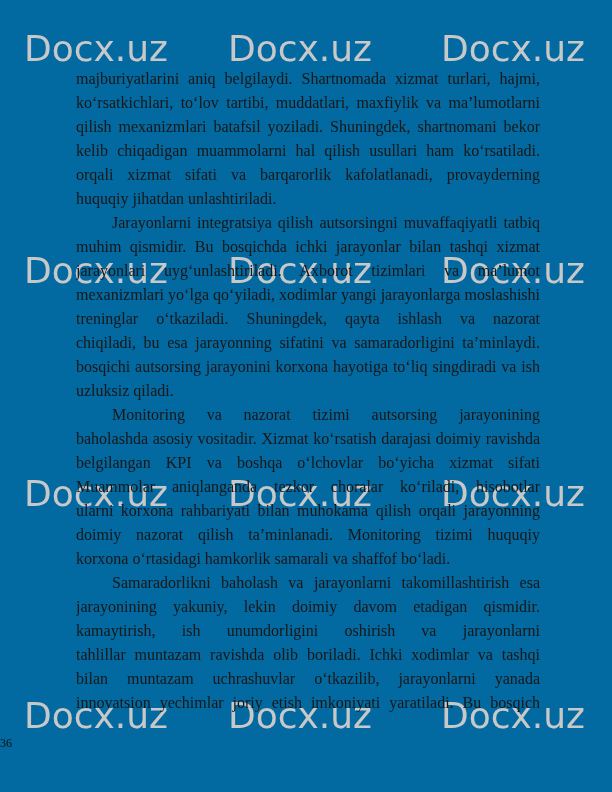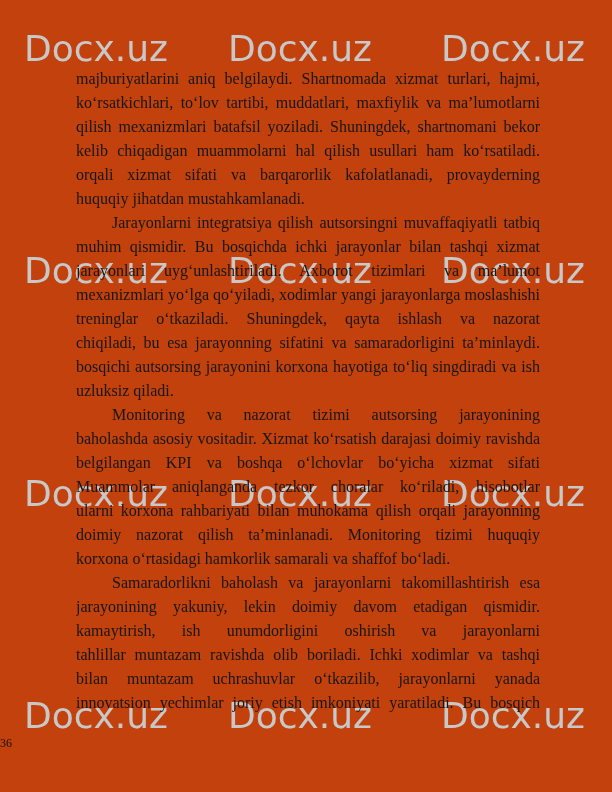--- a/index.html
+++ b/index.html
@@ -1,20 +1,20 @@
 <!DOCTYPE html>
 <html><head>
 <meta charset="utf-8">
 <style>
   html, body { margin: 0; padding: 0; background: #ffffff; }
   .page {
     position: relative;
     width: 612px;
     height: 792px;
-    background: #c2410c;
+    background: #0369a1;
     overflow: hidden;
     font-family: "Liberation Serif", "DejaVu Serif", serif;
   }
   .watermark-layer { position: absolute; inset: 0; z-index: 1; }
   .watermark {
     position: absolute;
     font-family: "DejaVu Sans", "Liberation Sans", sans-serif;
     font-size: 36px;
     line-height: 1;
     color: #c8c8c8;
@@ -66,21 +66,21 @@
       <span class="watermark" style="top: 698px; left: 24px;">Docx.uz</span>
       <span class="watermark" style="top: 698px; left: 228px;">Docx.uz</span>
       <span class="watermark" style="top: 698px; left: 441px;">Docx.uz</span>
     </div>
   <div id="text-block" class="text-block">
       <div class="line">majburiyatlarini aniq belgilaydi. Shartnomada xizmat turlari, hajmi, sifat</div>
       <div class="line">ko‘rsatkichlari, to‘lov tartibi, muddatlari, maxfiylik va ma’lumotlarni himoya</div>
       <div class="line">qilish mexanizmlari batafsil yoziladi. Shuningdek, shartnomani bekor qilish va</div>
       <div class="line">kelib chiqadigan muammolarni hal qilish usullari ham ko‘rsatiladi. Shartnoma</div>
       <div class="line">orqali xizmat sifati va barqarorlik kafolatlanadi, provayderning mas’uliyati</div>
-      <div class="line para-last">huquqiy jihatdan mustahkamlanadi.</div>
+      <div class="line para-last">huquqiy jihatdan unlashtiriladi.</div>
       <div class="line first-indent">Jarayonlarni integratsiya qilish autsorsingni muvaffaqiyatli tatbiq etishning</div>
       <div class="line">muhim qismidir. Bu bosqichda ichki jarayonlar bilan tashqi xizmat ko‘rsatuvchi</div>
       <div class="line">jarayonlari uyg‘unlashtiriladi. Axborot tizimlari va ma’lumot almashinuvi</div>
       <div class="line">mexanizmlari yo‘lga qo‘yiladi, xodimlar yangi jarayonlarga moslashishi uchun</div>
       <div class="line">treninglar o‘tkaziladi. Shuningdek, qayta ishlash va nazorat mexanizmlari ishlab</div>
       <div class="line">chiqiladi, bu esa jarayonning sifatini va samaradorligini ta’minlaydi. Integratsiya</div>
       <div class="line">bosqichi autsorsing jarayonini korxona hayotiga to‘liq singdiradi va ish jarayonini</div>
       <div class="line para-last">uzluksiz qiladi.</div>
       <div class="line first-indent">Monitoring va nazorat tizimi autsorsing jarayonining samaradorligini</div>
       <div class="line">baholashda asosiy vositadir. Xizmat ko‘rsatish darajasi doimiy ravishda kuzatiladi,</div>

